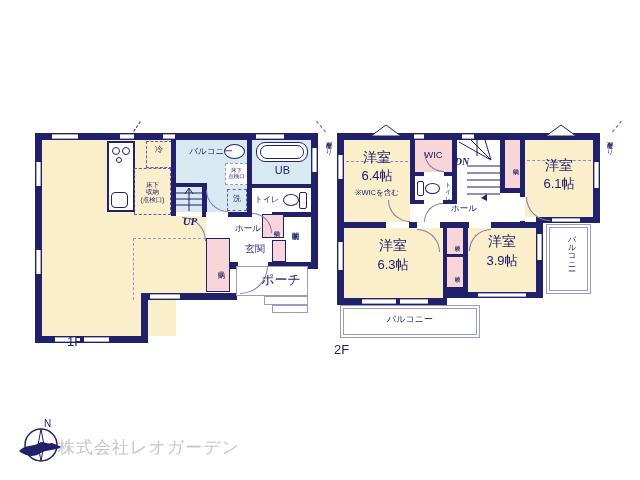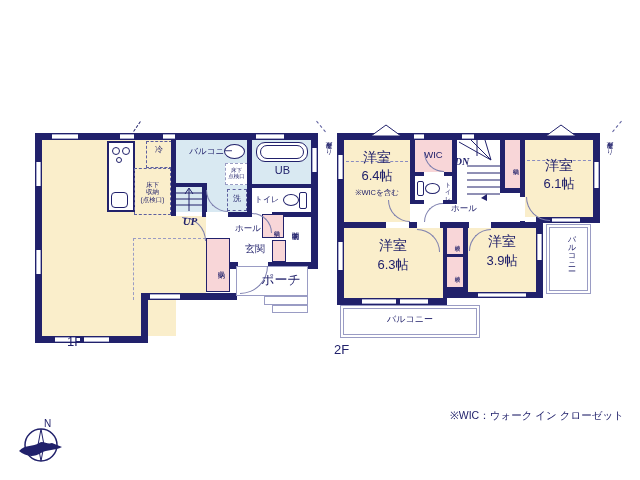--- a/index.html
+++ b/index.html
@@ -232,15 +232,15 @@
   <div class="dash" style="left:314px;top:126px;width:14px;height:1px;border-width:1px 0 0 0;transform:rotate(50deg);"></div>
   <div class="dash" style="left:610px;top:126px;width:14px;height:1px;border-width:1px 0 0 0;transform:rotate(-50deg);"></div>
   <div class="dash" style="left:131px;top:126px;width:12px;height:1px;border-width:1px 0 0 0;transform:rotate(-55deg);border-color:#21216b;"></div>
 
   <svg class="abs" style="left:16px;top:416px;" width="52" height="54">
     <circle cx="25" cy="29" r="16" fill="none" stroke="#21216b" stroke-width="1.5"></circle>
     <polygon points="25,13 28,29 25,45 22,29" fill="#fff" stroke="#21216b" stroke-width="1"></polygon>
     <path d="M3,35 C10,28 17,31 23,27 C27,24 31,29 36,27 L46,31 C39,35 31,33 25,37 C17,42 9,40 3,35 Z" fill="#21216b"></path>
     <text x="28" y="11" font-size="10" fill="#21216b" font-family="Liberation Sans, sans-serif">N</text>
   </svg>
-  <div class="t" style="left:450px;top:410px;width:185px;font-size:10.5px;">※WIC：ウォーク イン クローゼット</div>
+  <div class="t" style="left:58px;top:438px;width:240px;font-size:17px;color:#c6c6c8;letter-spacing:1px;">株式会社レオガーデン</div>
 
 </div>
 
 </body></html>

